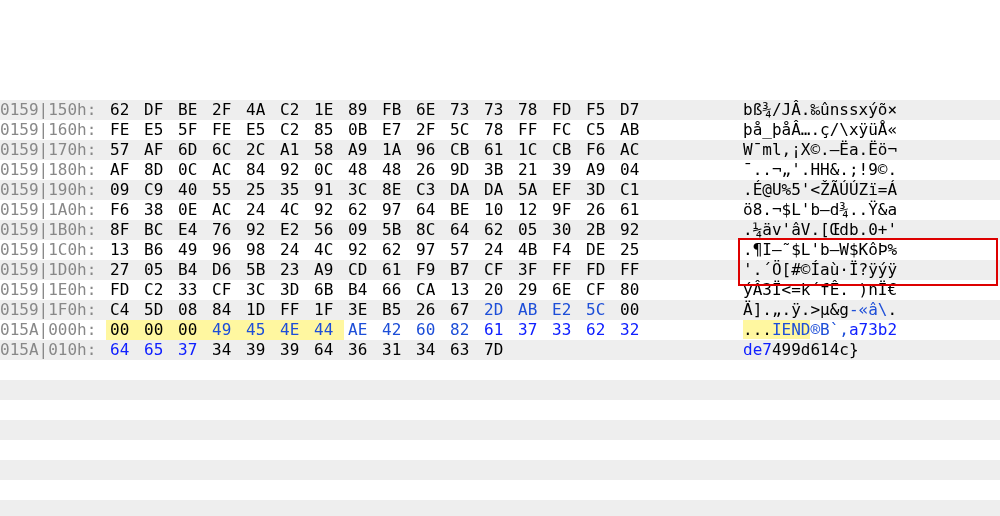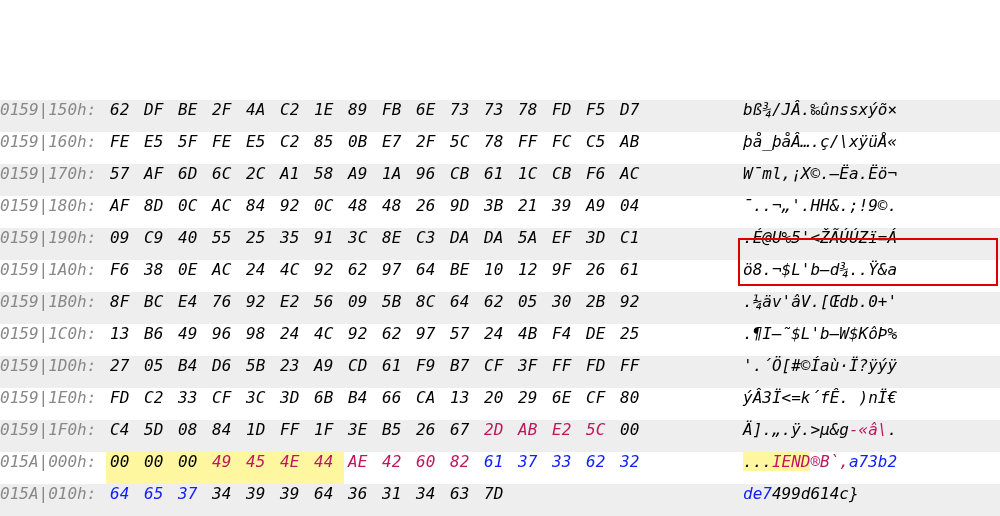--- a/index.html
+++ b/index.html
@@ -4,21 +4,21 @@
 <style>
   html,body{margin:0;padding:0;background:#fff;}
   body{
     font-family:"Menlo","Consolas","DejaVu Sans Mono",monospace;
     font-size:16px;
     line-height:20px;
     width:1000px;
     color:#000;
     white-space:pre;
   }
-  .row{height:32px;display:flex;font-style:italic;}
+  .row{height:20px;display:flex;}
   .addr{
     width:106px;
     text-align:left;
     color:#888;
     padding-right:4px;
     box-sizing:border-box;
   }
   .hex{
     width:632px;
     display:flex;
@@ -31,21 +31,21 @@
   }
   .ascii{
     flex:1;
     padding-left:5px;
     box-sizing:border-box;
   }
   .ascii span{letter-spacing:0px;text-align:right;}
   .even{background:#eee;}
   .odd{background:#fff;}
   .hl-yellow{background:#fff7a0 !important;}
-  .txt-purple{color:#be185d;}
+  .txt-purple{color:#1d4ed8;}
   .txt-blue{color:#1020ff;}
   .txt-black{color:#000;}
   .redbox{
     position:absolute;
     border:2px solid #d00;
     pointer-events:none;
   }
   .wrap{position:relative;width:1000px;}
 </style>
 </head>

